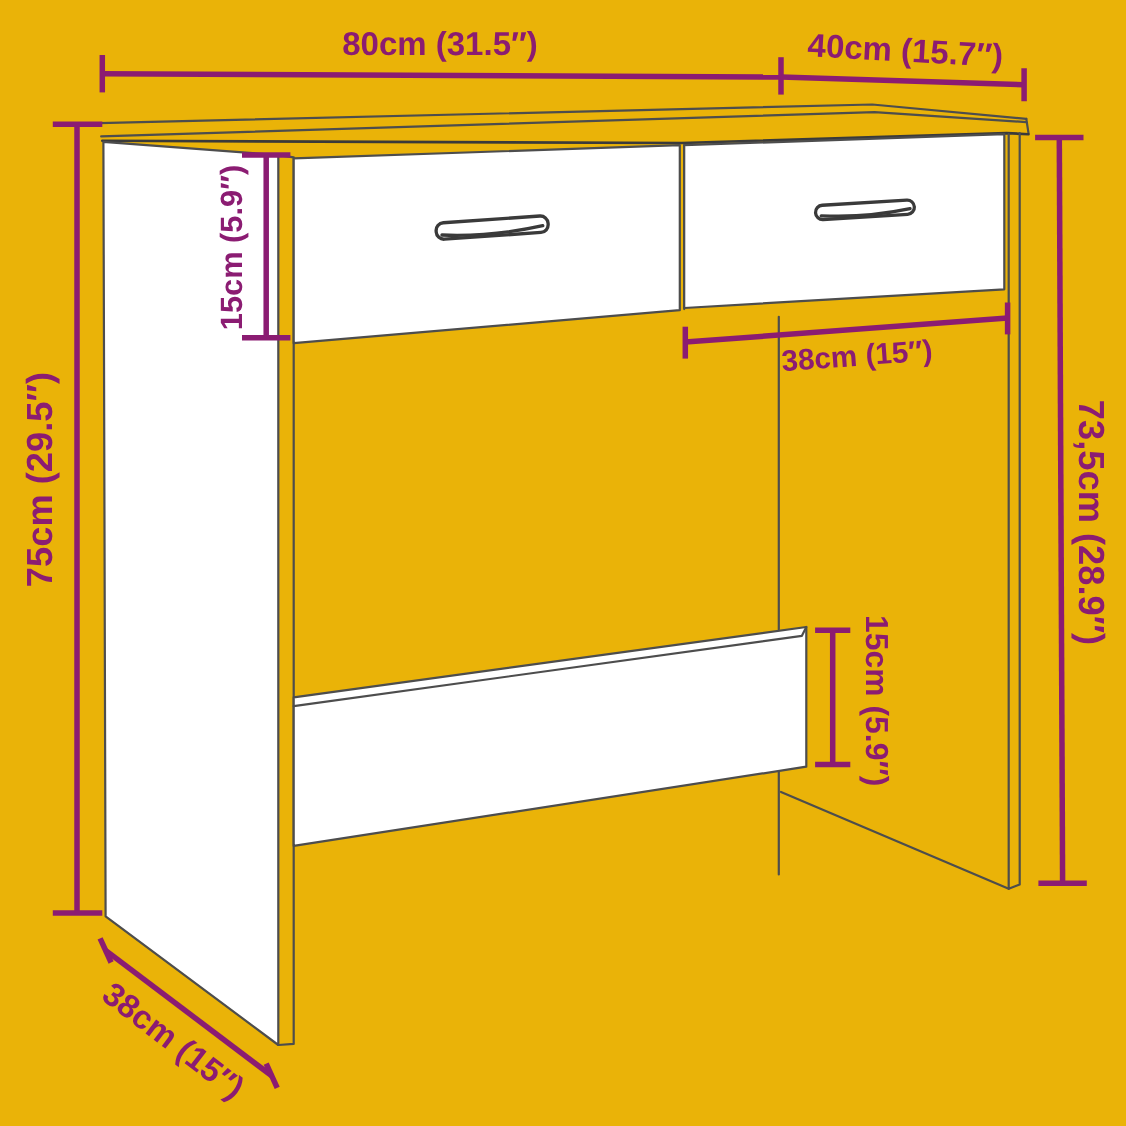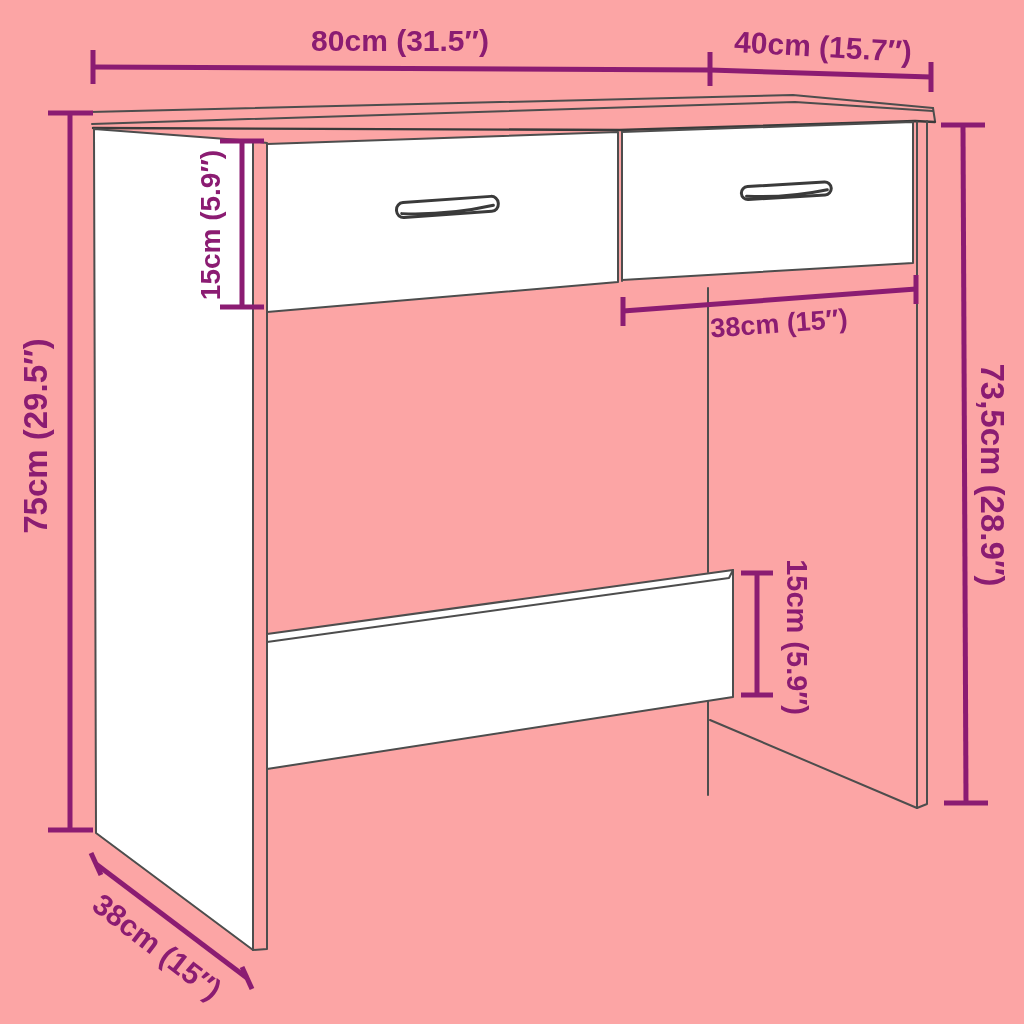--- a/index.html
+++ b/index.html
@@ -1,17 +1,17 @@
 <!DOCTYPE html>
 <html><head>
 <meta charset="utf-8">
 <style>
   html,body{margin:0;padding:0;background:#ffffff;}
   #stage{
-    position:relative;width:1024px;height:1024px;background:#fca5a5;overflow:hidden;
+    position:relative;width:1024px;height:1024px;background:#eab308;overflow:hidden;
     font-family:"Liberation Sans", sans-serif;
   }
   #artwork{position:absolute;left:0;top:0;}
   .dim-label{
     position:absolute;
     color:#8b1c72;
     font-weight:700;
     white-space:nowrap;
     transform:translate(-50%,-50%);
     letter-spacing:0px;

